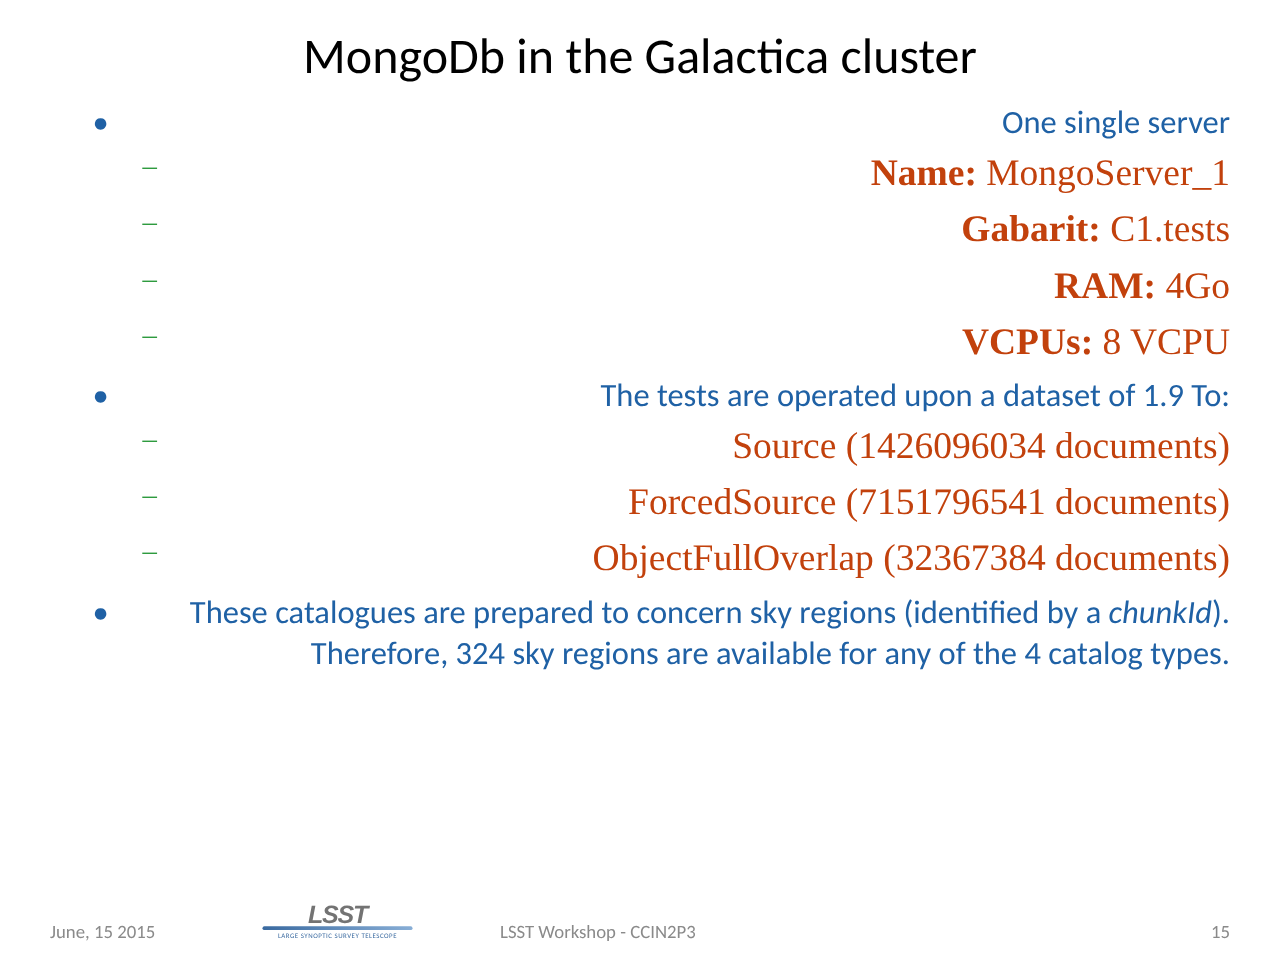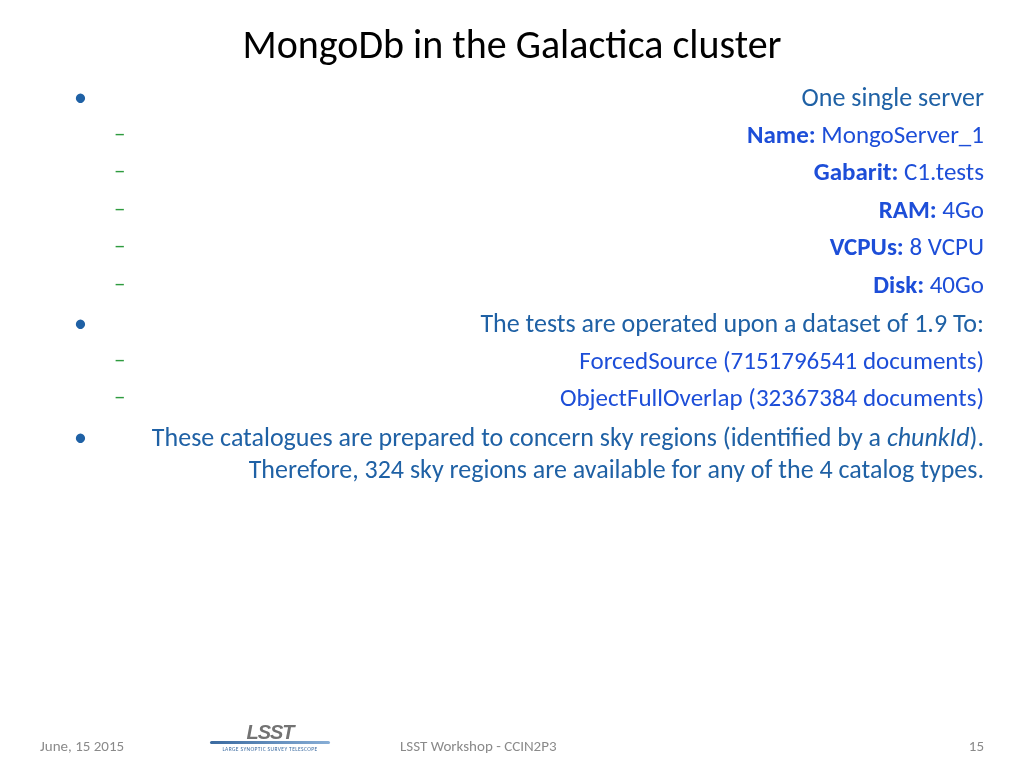--- a/index.html
+++ b/index.html
@@ -4,21 +4,21 @@
 <style>
   * { margin: 0; padding: 0; box-sizing: border-box; }
   html, body { width: 1024px; height: 768px; font-family: Calibri, Arial, sans-serif; background: #fff; color: #000; }
   .slide { width: 1024px; height: 768px; position: relative; padding: 20px 40px 0 40px; }
   .title { font-size: 40px; text-align: center; color: #000; margin-bottom: 12px; font-weight: 400; }
   .content { padding-left: 30px; }
   ul { list-style: none; text-align: right; }
   .lvl1 > li { position: relative; padding-left: 28px; font-size: 26px; color: #1f61a5; line-height: 1.25; margin-bottom: 2px; }
   .lvl1 > li::before { content: "•"; position: absolute; left: 4px; top: 0; color: #1f61a5; font-size: 26px; }
   .lvl2 { margin-top: 2px; margin-bottom: 4px; }
-  .lvl2 > li { position: relative; padding-left: 30px; margin-left: 10px; font-size: 25px; color: #1d4ed8; line-height: 1.5; }
+  .lvl2 > li { position: relative; padding-left: 30px; margin-left: 10px; font-size: 30px; color: #c2410c; line-height: 1.5; font-family: Liberation Serif, serif; }
   .lvl2 > li::before { content: "–"; position: absolute; left: 6px; top: 0; color: #2e9b3f; font-size: 23px; }
   .lvl2.dataset > li { padding-left: 50px; }
   .lvl2.dataset > li::before { left: 6px; }
   .kv-label { font-weight: bold; }
   .em { font-style: italic; }
   .footer { position: absolute; bottom: 22px; left: 0; width: 1024px; display: flex; align-items: center; font-size: 15px; color: #8a8a8a; }
   .footer-date { position: absolute; left: 40px; }
   .footer-center { position: absolute; left: 400px; }
   .footer-page { position: absolute; right: 40px; }
   .logo { position: absolute; left: 210px; bottom: -6px; width: 120px; text-align: center; }
@@ -34,26 +34,26 @@
 
   <div class="content">
     <ul class="lvl1">
       <li>
         <span>One single server</span>
         <ul class="lvl2">
           <li><span class="kv-label">Name:</span><span> MongoServer_1</span></li>
           <li><span class="kv-label">Gabarit:</span><span> C1.tests</span></li>
           <li><span class="kv-label">RAM:</span><span> 4Go</span></li>
           <li><span class="kv-label">VCPUs:</span><span> 8 VCPU</span></li>
-          <li><span class="kv-label">Disk:</span><span> 40Go</span></li>
         </ul>
       </li>
       <li>
         <span>The tests are operated upon a dataset of 1.9 To:</span>
         <ul class="lvl2 dataset">
+          <li>Source (1426096034 documents)</li>
           <li>ForcedSource (7151796541 documents)</li>
           <li>ObjectFullOverlap (32367384 documents)</li>
         </ul>
       </li>
       <li>
         <span>These catalogues are prepared to concern sky regions (identified by a </span><span class="em">chunkId</span><span>). Therefore, 324 sky regions are available for any of the 4 catalog types.</span>
       </li>
     </ul>
   </div>
 

